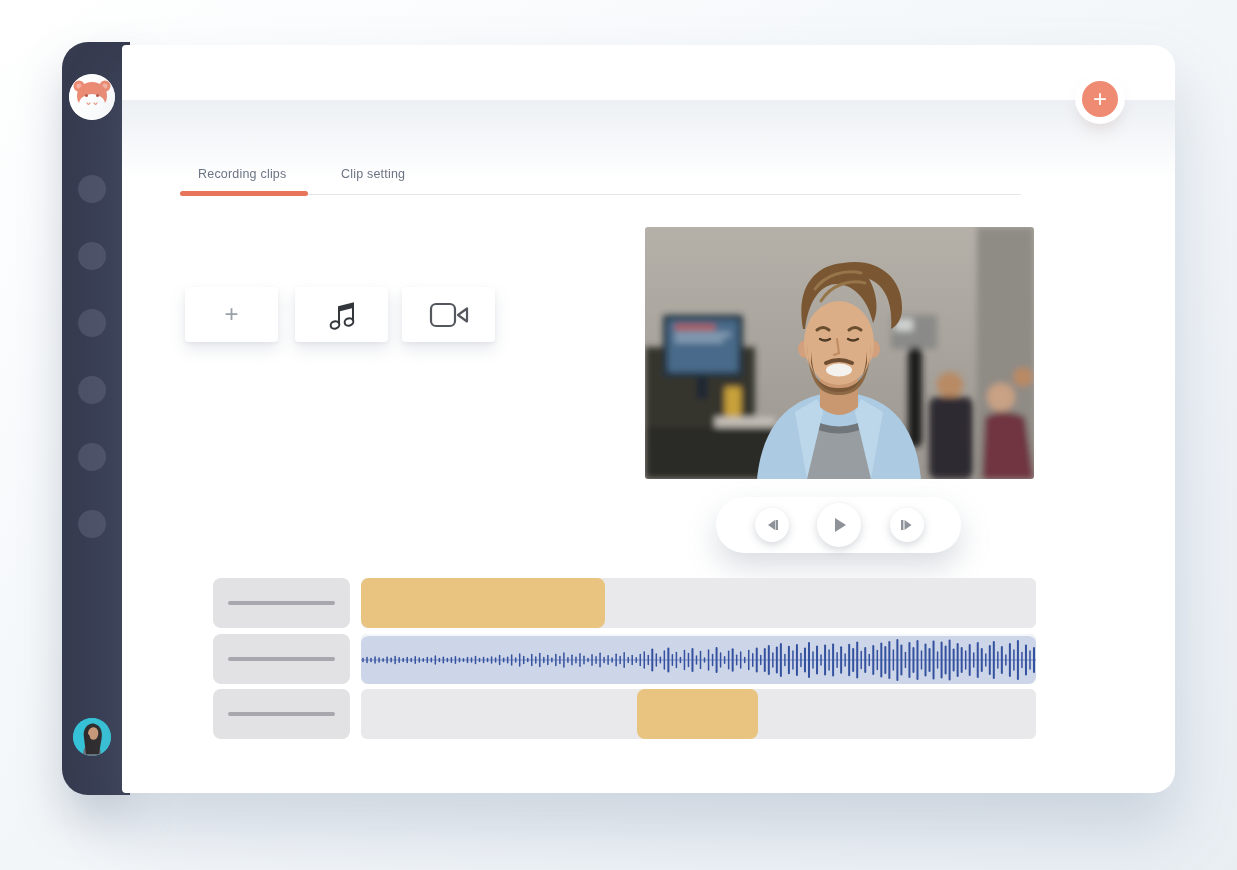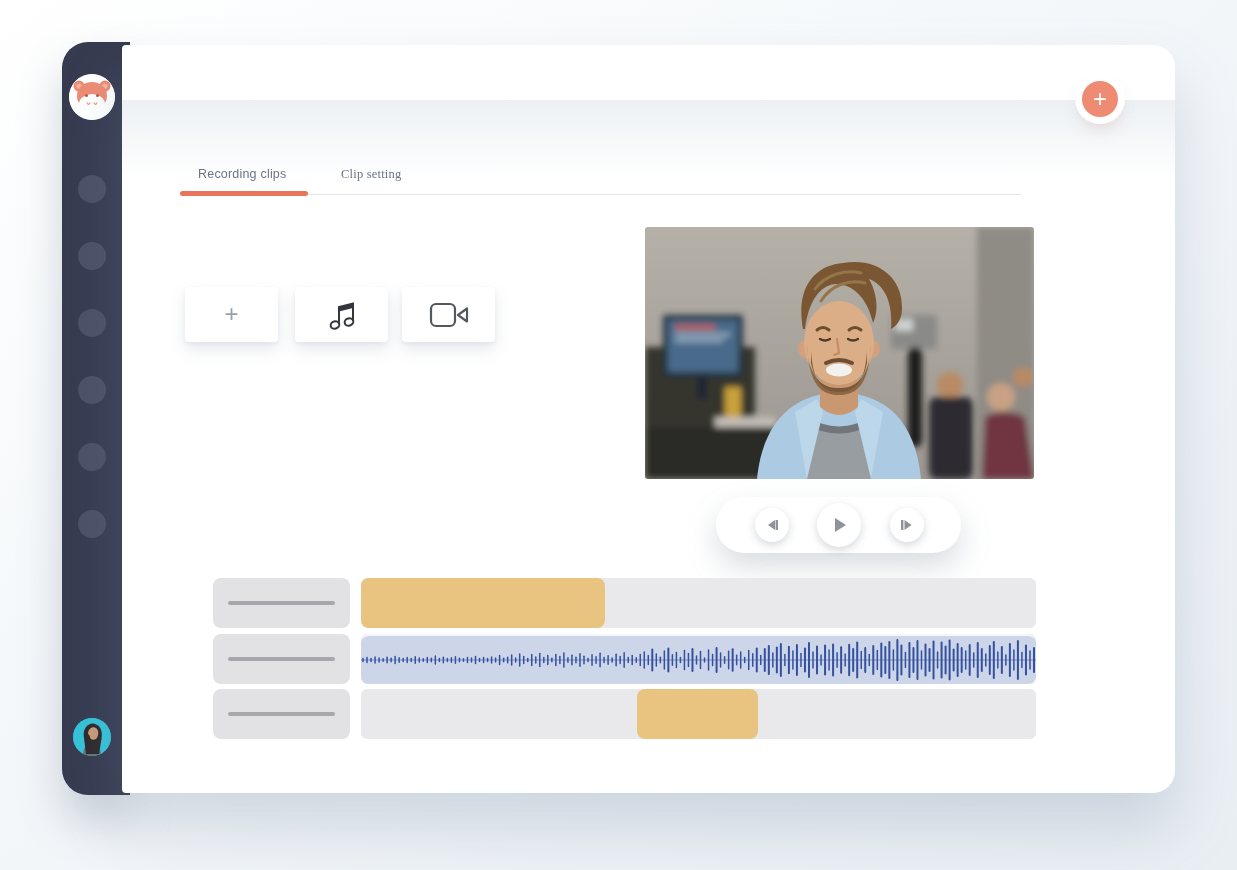--- a/index.html
+++ b/index.html
@@ -37,21 +37,21 @@
     position:absolute; left:960px; top:36px; width:36px; height:36px; border-radius:50%;
     border:none; background:#EF8A73; color:#fff; font-size:24px; font-weight:300;
     line-height:32px; text-align:center; cursor:pointer; z-index:5;
     box-shadow:0 0 0 7px #ffffff, 0 10px 18px rgba(150,100,90,.25);
     font-family:"Liberation Sans", sans-serif;
   }
   .tab {
     position:absolute; top:122px; font-size:12.5px; color:#6B7484; letter-spacing:.2px; cursor:pointer;
   }
   .tab-recording { left:56px;margin-left:20px; }
-  .tab-setting { left:219px;font-family:Liberation Serif, serif; }
+  .tab-setting { left:219px; }
   .tab-divider { position:absolute; left:58px; top:149px; width:841px; height:1px; background:#E4E7EA; }
   .tab-underline { position:absolute; left:58px; top:146px; width:128px; height:5px; border-radius:3px; background:#E8755A; z-index:3; }
   .tool-btn {
     position:absolute; top:242px; height:55px; width:93px; background:#fff; border:none; border-radius:4px;
     box-shadow:0 8px 16px rgba(140,150,165,.20), 0 2px 4px rgba(140,150,165,.12);
     display:flex; align-items:center; justify-content:center; cursor:pointer;
   }
   .tool-btn .plus-glyph { font-size:24px; color:#9AA0A8; font-weight:400; margin-top:-2px; }
   .tb1 { left:63px; } .tb2 { left:173px; } .tb3 { left:280px; }
   .photo {

